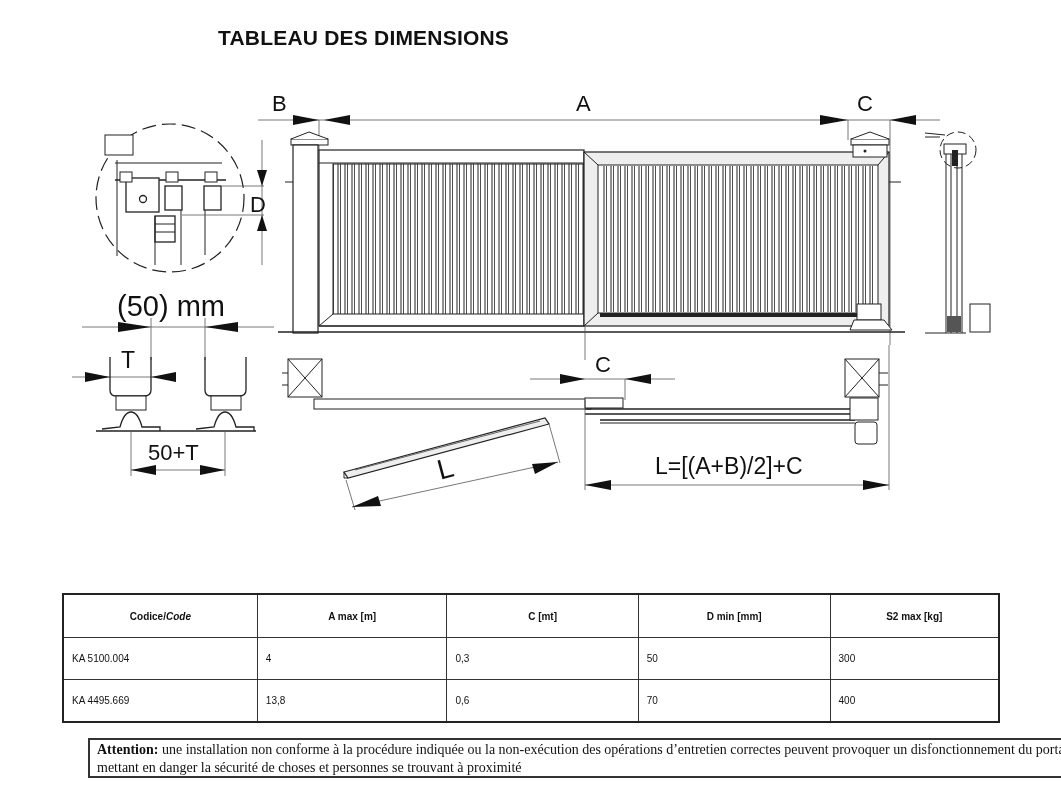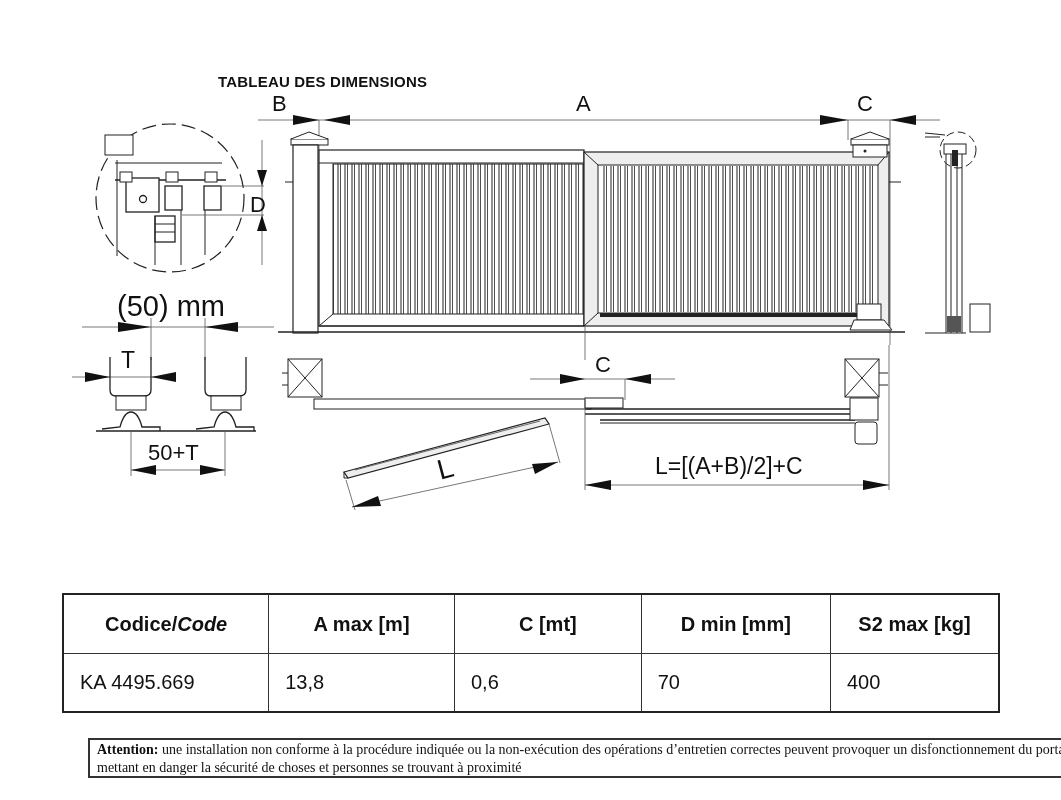--- a/index.html
+++ b/index.html
@@ -1,21 +1,21 @@
 <!DOCTYPE html>
 <html><head>
 <meta charset="utf-8">
 <style>
   html, body { margin:0; padding:0; background:#ffffff; }
   body { width:1061px; height:800px; position:relative; overflow:hidden; font-family:"Liberation Sans", sans-serif; color:#111; }
-  .title { position:absolute; left:218px; top:26px; font-size:15px; font-weight:bold; letter-spacing:0.2px;margin-top:47px; }
+  .title { position:absolute; left:218px; top:26px; font-size:21px; font-weight:bold; letter-spacing:0.2px; }
   svg.drawing { position:absolute; left:0; top:0; }
   .dimlabel { font-family:"Liberation Sans", sans-serif; fill:#111; }
   table.dims { position:absolute; left:62px; top:593px; width:938px; border-collapse:collapse; border:2px solid #222; }
-  table.dims th, table.dims td { border:1.5px solid #333; font-size:20px; height:25px; padding:16px; }
+  table.dims th, table.dims td { border:1.5px solid #333; font-size:10px; height:25px; padding:8px; }
   table.dims th { font-weight:bold; height:26px; }
   table.dims td { font-weight:normal; }
   .col0{width:187px} .col1{width:186px} .col2{width:188px} .col3{width:188px} .col4{width:163px}
   .warn { position:absolute; left:88px; top:738px; width:1024px; height:40px; border:2px solid #333; padding:1px 7px; box-sizing:border-box; font-family:"Liberation Serif", serif; font-size:14px; line-height:18px; }
   .warn b { font-weight:bold; }
 </style>
 </head>
 <body>
 
 <div class="title">TABLEAU DES DIMENSIONS</div>
@@ -190,20 +190,27 @@
     <tr>
       <th class="col0"><span>Codice/</span><i>Code</i></th>
       <th class="col1">A max [m]</th>
       <th class="col2">C [mt]</th>
       <th class="col3">D min [mm]</th>
       <th class="col4">S2 max [kg]</th>
     </tr>
   </thead>
   <tbody>
     <tr>
+      <td>KA 5100.004</td>
+      <td>4</td>
+      <td>0,3</td>
+      <td>50</td>
+      <td>300</td>
+    </tr>
+    <tr>
       <td>KA 4495.669</td>
       <td>13,8</td>
       <td>0,6</td>
       <td>70</td>
       <td>400</td>
     </tr>
   </tbody>
 </table>
 
 <div class="warn"><b>Attention:</b><span> une installation non conforme à la procédure indiquée ou la non-exécution des opérations d’entretien correctes peuvent provoquer un disfonctionnement du portail, en mettant en danger la sécurité de choses et personnes se trouvant à proximité</span></div>

